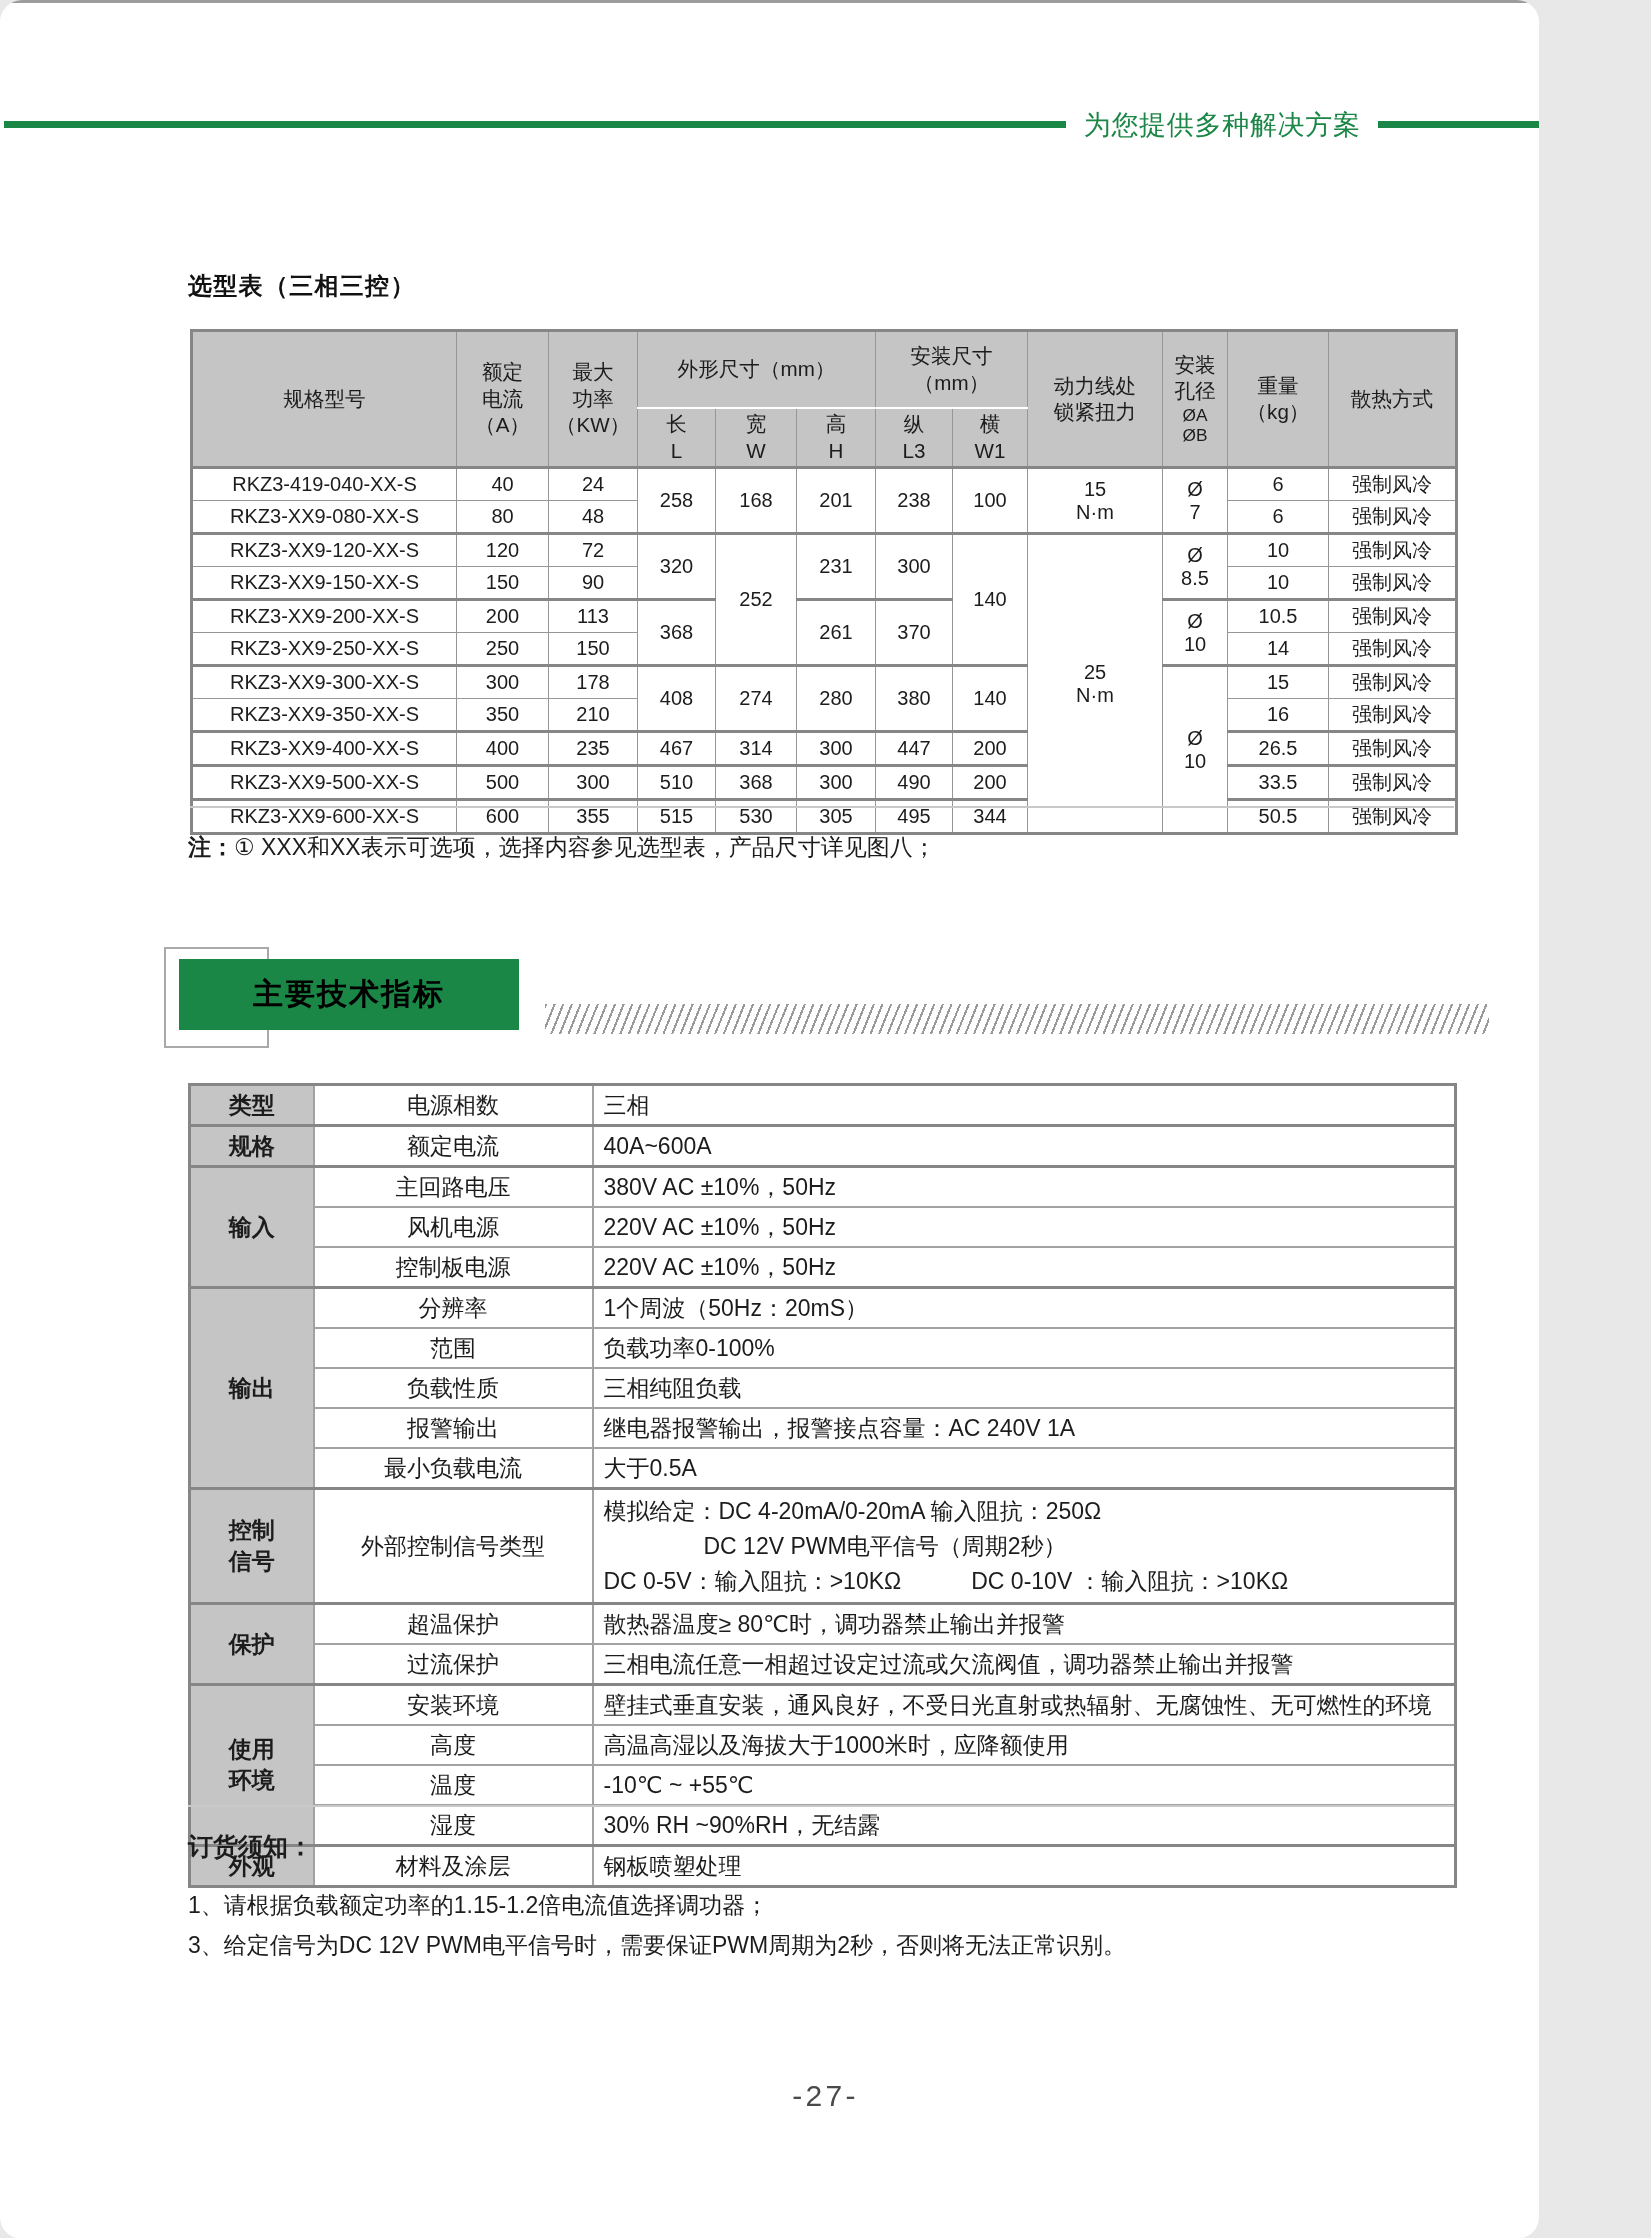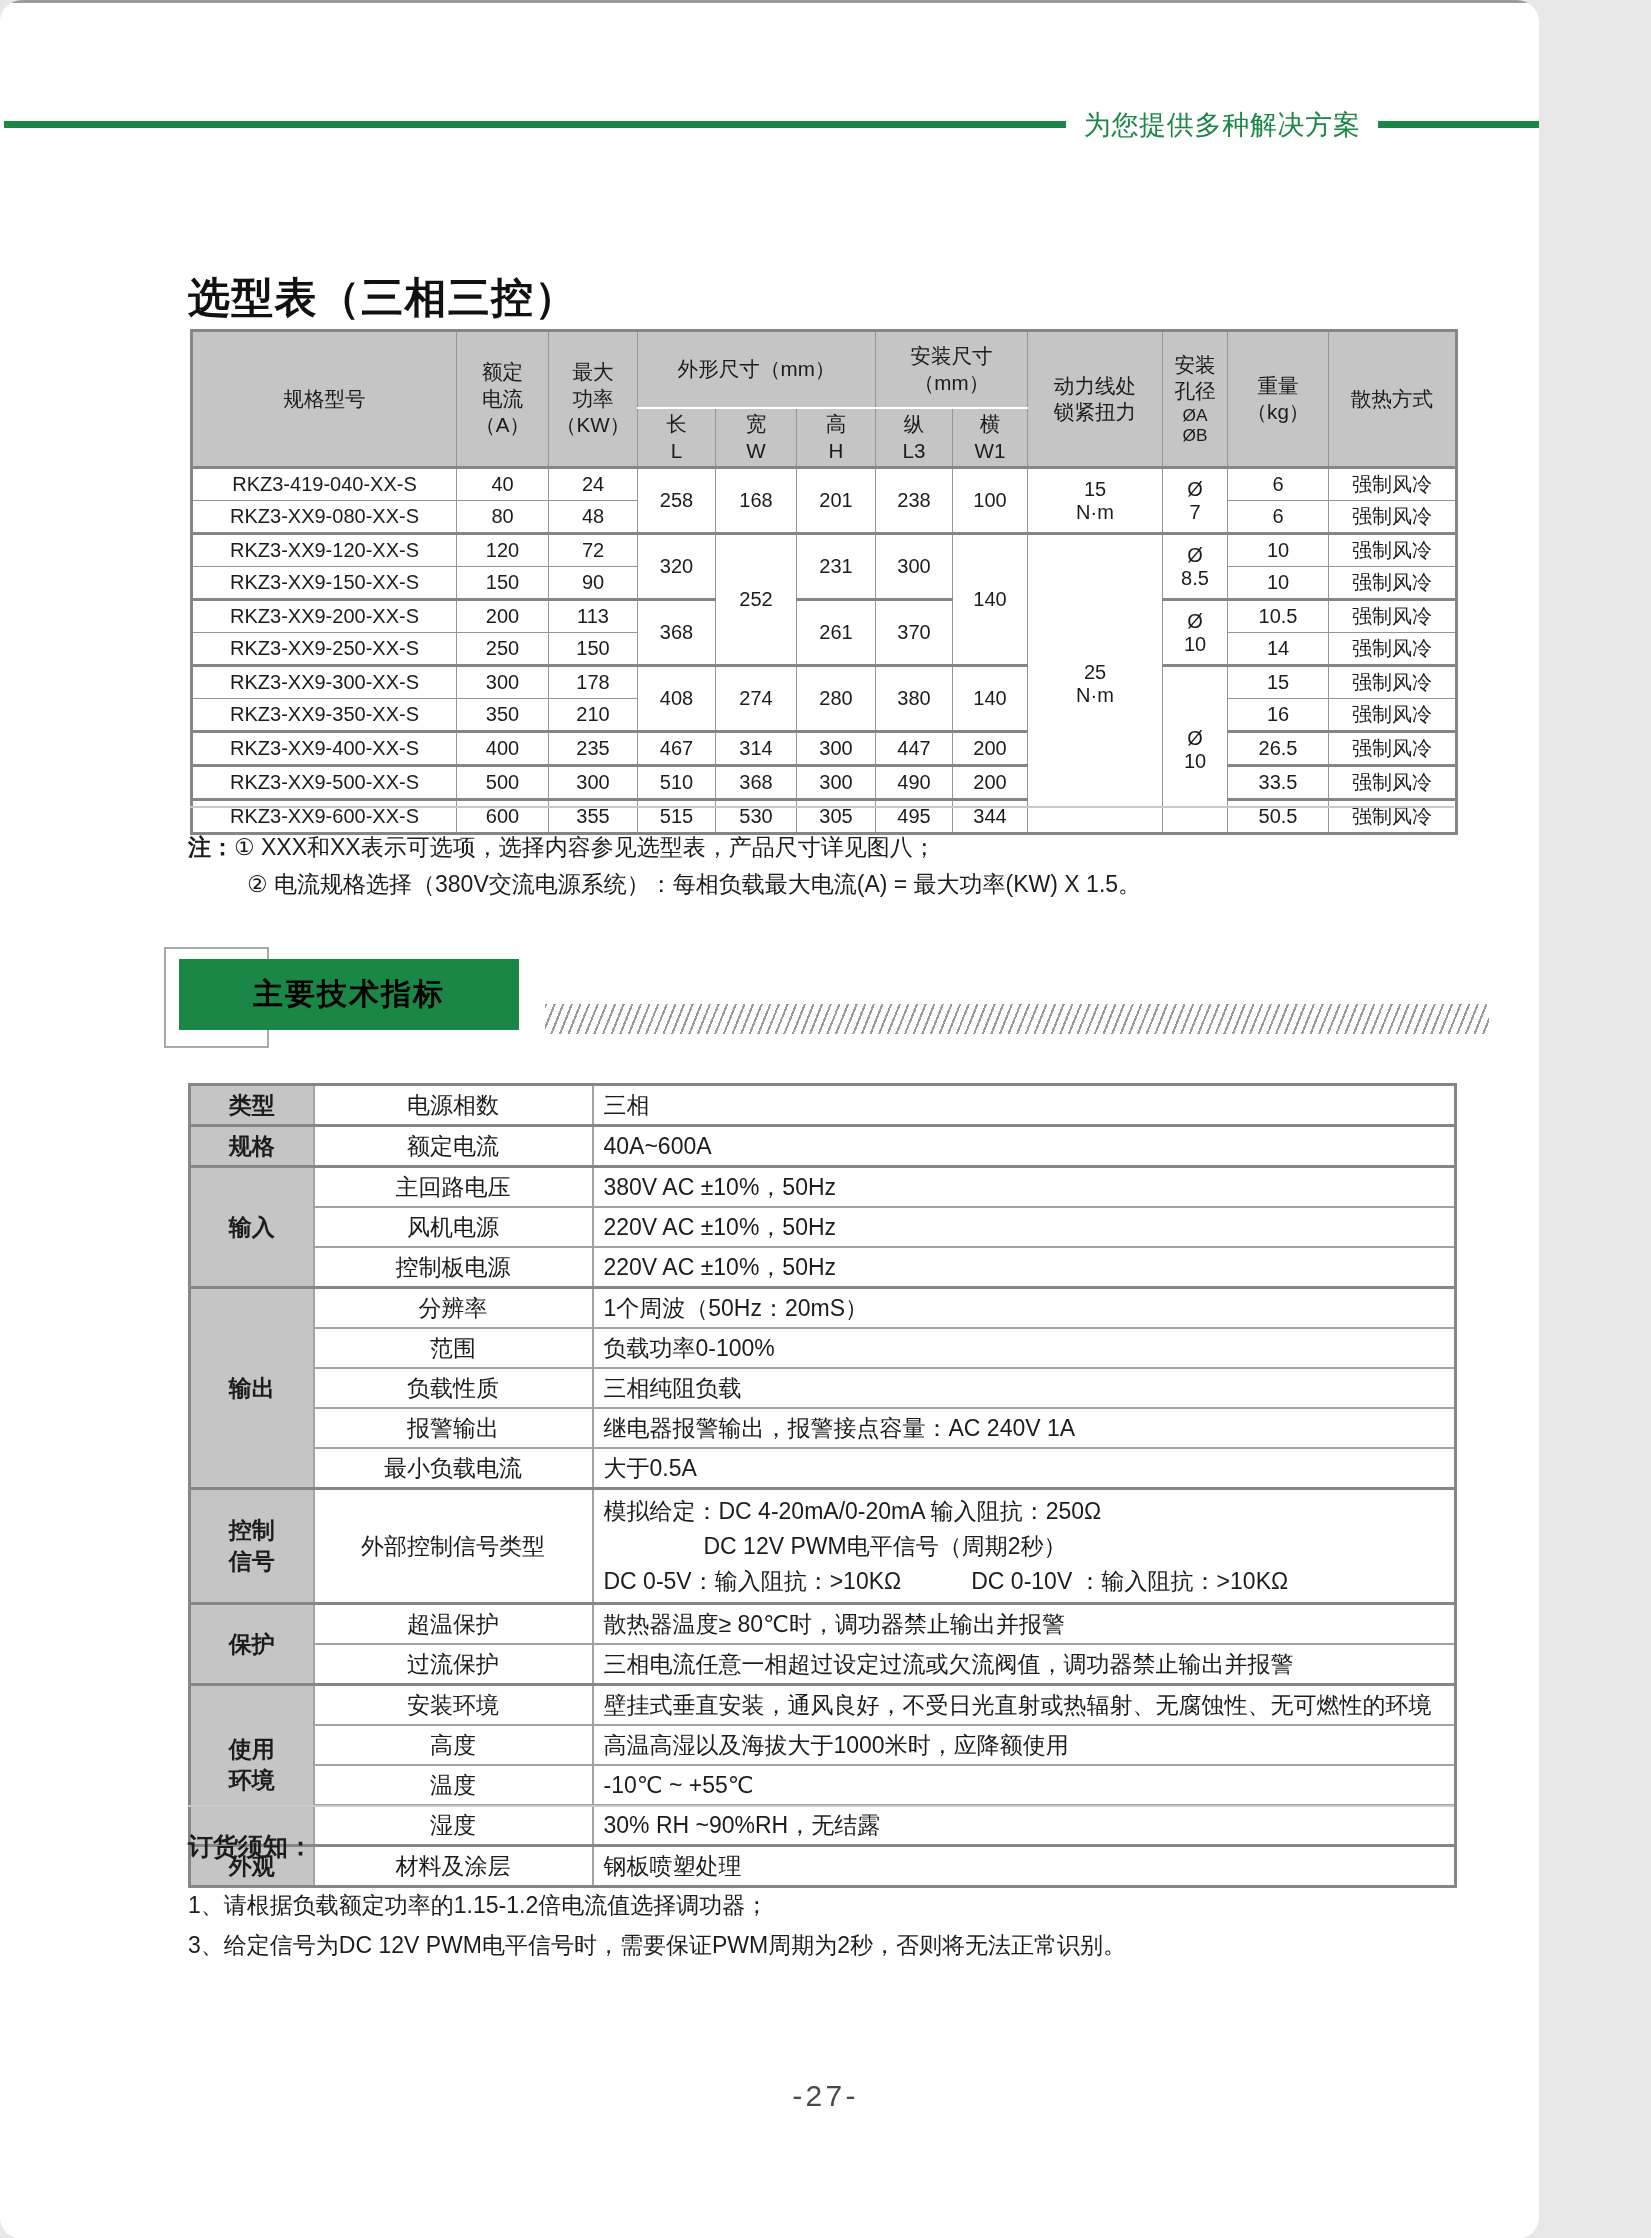--- a/index.html
+++ b/index.html
@@ -13,21 +13,21 @@
   .edge-top{position:absolute;left:0;top:0;width:1651px;height:3.3px;background:#9c9c9c;}
   .edge-right{position:absolute;left:1646px;top:0;width:2.7px;height:2239px;background:#b2b2b2;}
 
   
   .rule-row{position:absolute;left:4px;top:110px;width:1640px;height:29px;display:flex;align-items:center;}
   .rule{height:7.3px;background:#1B8746;}
   .rule-left{flex:1;}
   .rule-right{width:266px;}
   .slogan{margin:0 17.3px;font-size:27px;color:#1B8746;white-space:nowrap;letter-spacing:0.7px;}
 
-  .doc-title{position:absolute;left:188px;top:270px;font-size:42px;font-weight:bold;color:#111;letter-spacing:1.3px;}
+  .doc-title{position:absolute;left:188px;top:270px;font-size:24px;font-weight:bold;color:#111;letter-spacing:1.3px;}
 
   
   table{border-collapse:collapse;table-layout:fixed;}
   .sel-table{position:absolute;left:190px;top:329px;width:1264px;border:3.3px solid #868686;}
   .sel-table th,.sel-table td{border:1.3px solid #969696;text-align:center;vertical-align:middle;overflow:hidden;}
   .sel-table th{background:#c5c5c5;font-weight:400;font-size:20.6px;line-height:1.28;}
   .sel-table td{font-size:20px;height:31px;padding:0;}
   .sel-table tr.hdr1 th{height:73px;}
   .sel-table tr.hdr2 th{height:55px;}
   .sel-table tr.g>td{border-top:3.3px solid #868686;}
@@ -262,21 +262,20 @@
       <td>344</td>
       <td>50.5</td>
       <td>强制风冷</td>
     </tr>
   </tbody>
     </table>
   <div class="shadow-line" style="left:190px;top:806px;width:1264px;"></div>
 
   <div class="sel-notes">
     <div><b>注：</b><span>① XXX和XX表示可选项，选择内容参见选型表，产品尺寸详见图八；</span></div>
-    <div><span class="note2">② 电流规格选择（380V交流电源系统）：每相负载最大电流(A) = 最大功率(KW) X 1.5。</span></div>
   </div>
 
   <div class="banner-shadow"></div>
   <div class="banner">
     <span>主要技术指标</span>
   </div>
   <div class="hatch"></div>
 
   <table class="tech-table">
     <colgroup>

